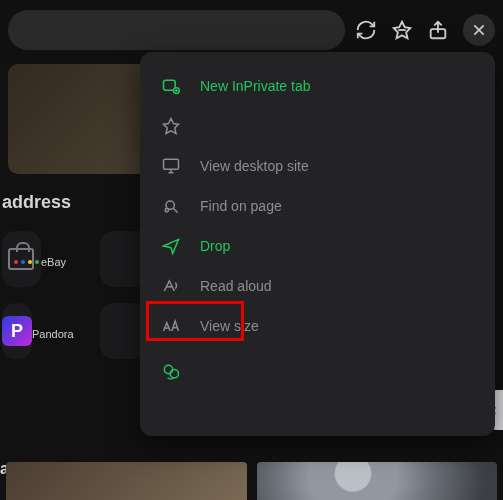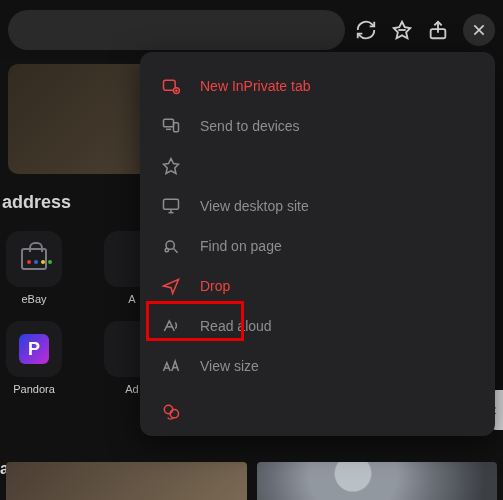--- a/index.html
+++ b/index.html
@@ -54,21 +54,21 @@
     color: #d3d3d5;
     font-size: 18px;
     font-weight: 600;
     padding: 4px 2px 12px 2px;
   }
   .apps {
     padding: 6px 0 0 2px;
   }
   .app-row { display: flex; gap: 34px; margin-bottom: 16px; }
   .app {
-    display: flex; flex-direction: column; align-items: center;
+    display: flex; flex-direction: row; align-items: center;
     width: 64px;
   }
   .app-tile {
     width: 56px; height: 56px; border-radius: 14px;
     background: #1b1b1d;
     display: flex; align-items: center; justify-content: center;
   }
   .app-label { color: #cfcfd2; font-size: 11px; margin-top: 6px; text-align: center; white-space: nowrap; }
   .bag {
     width: 26px; height: 22px; border: 2px solid #7a7a80; border-radius: 3px;
@@ -110,21 +110,21 @@
   }
   .menu-item {
     display: flex; align-items: center;
     height: 40px;
     padding: 0 10px;
     border-radius: 6px;
     color: #8d8e92;
     font-size: 14px;
     gap: 18px;
   }
-  .menu-item.enabled { color: #ef4444; }
+  .menu-item.enabled { color: #22c55e; }
   .menu-icon { width: 22px; height: 22px; display:flex; align-items:center; justify-content:center; flex-shrink:0; }
   .menu-icon svg { width: 20px; height: 20px; }
   .hl {
     position:absolute;
     border: 3px solid #e60000;
     pointer-events: none;
   }
   .pill-right {
     position:absolute; right:0; top:390px;
     width:18px; height:40px;
@@ -225,30 +225,20 @@
     <span class="menu-icon">
       <svg viewBox="0 0 24 24" fill="none" stroke="currentColor" stroke-width="1.8">
           <rect x="3" y="5" width="14" height="12" rx="2.5"></rect>
           <circle cx="18.5" cy="17.5" r="3.5" fill="#232325"></circle>
           <path d="M18.5 15.8v3.4M16.8 17.5h3.4" stroke-width="1.4"></path>
         </svg>
     </span>
     <span>New InPrivate tab</span>
   </div>
 
-  <div class="menu-item">
-    <span class="menu-icon">
-      <svg viewBox="0 0 24 24" fill="none" stroke="currentColor" stroke-width="1.8">
-          <rect x="3" y="4" width="12" height="9" rx="1.5"></rect>
-          <line x1="6" y1="16" x2="12" y2="16"></line>
-          <rect x="15" y="8" width="6" height="11" rx="1.5"></rect>
-        </svg>
-    </span>
-    <span>Send to devices</span>
-  </div>
 
   <div class="menu-item">
     <span class="menu-icon">
       <svg viewBox="0 0 24 24" fill="none" stroke="currentColor" stroke-width="1.8">
           <polygon points="12 3 15 9 21 10 16.5 14.5 18 21 12 17.8 6 21 7.5 14.5 3 10 9 9 12 3"></polygon>
         </svg>
     </span>
   </div>
 
   <div class="menu-item">

